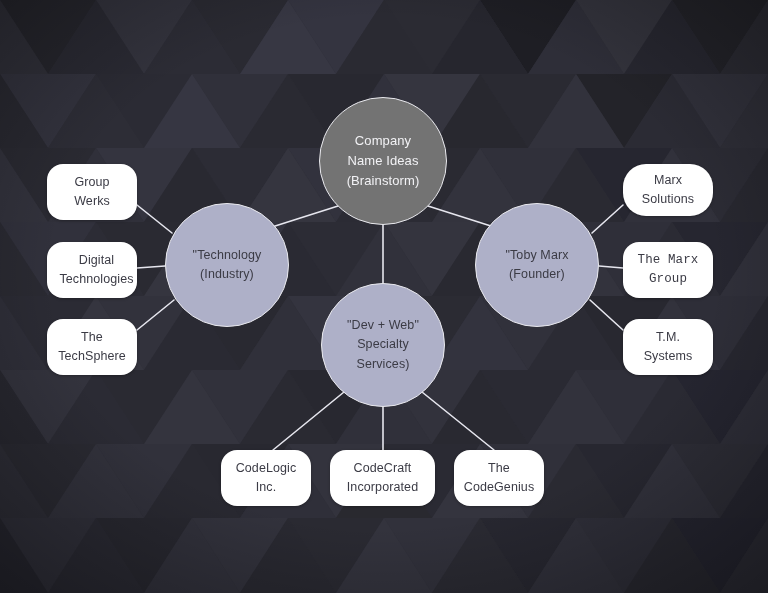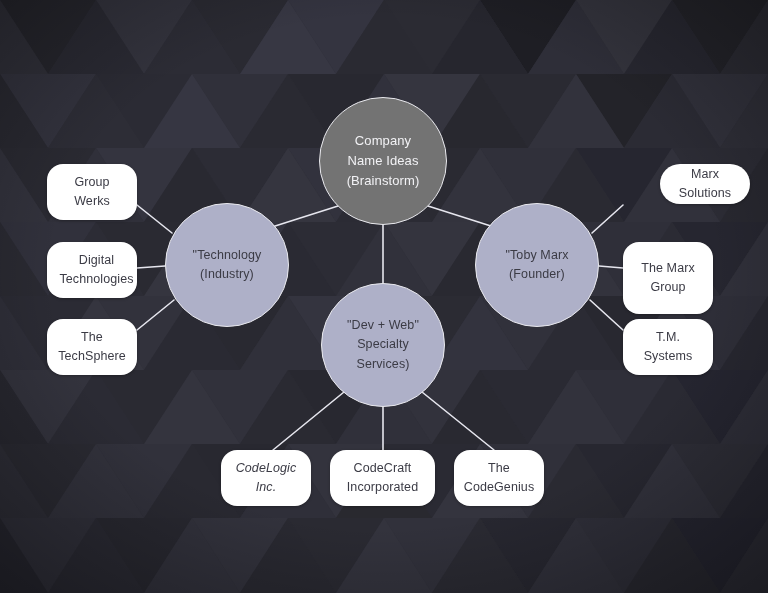--- a/index.html
+++ b/index.html
@@ -264,27 +264,27 @@
 Specialty
 Services)</div>
 
   <div class="node node-leaf" style="left:47px; top:164px; width:90px; height:56px;">Group
 Werks</div>
   <div class="node node-leaf" style="left:47px; top:242px; width:90px; height:56px;padding-left:9px;">Digital
 Technologies</div>
   <div class="node node-leaf" style="left:47px; top:319px; width:90px; height:56px;">The
 TechSphere</div>
 
-  <div class="node node-leaf" style="left:660px; top:164px; width:90px; height:40px;border-radius:23px;">Marx
+  <div class="node node-leaf" style="left:623px; top:164px; width:90px; height:52px;border-radius:23px;">Marx
 Solutions</div>
-  <div class="node node-leaf" style="left:623px; top:242px; width:90px; height:72px;">The Marx
+  <div class="node node-leaf" style="left:623px; top:242px; width:90px; height:56px;font-family:Liberation Mono, monospace;">The Marx
 Group</div>
   <div class="node node-leaf" style="left:623px; top:319px; width:90px; height:56px;">T.M.
 Systems</div>
 
-  <div class="node node-leaf" style="left:221px; top:450px; width:90px; height:56px;font-style:italic;">CodeLogic
+  <div class="node node-leaf" style="left:221px; top:450px; width:90px; height:56px;">CodeLogic
 Inc.</div>
   <div class="node node-leaf" style="left:330px; top:450px; width:105px; height:56px;">CodeCraft
 Incorporated</div>
   <div class="node node-leaf" style="left:454px; top:450px; width:90px; height:56px;">The
 CodeGenius</div>
 
 </div>
 
 </body></html>

